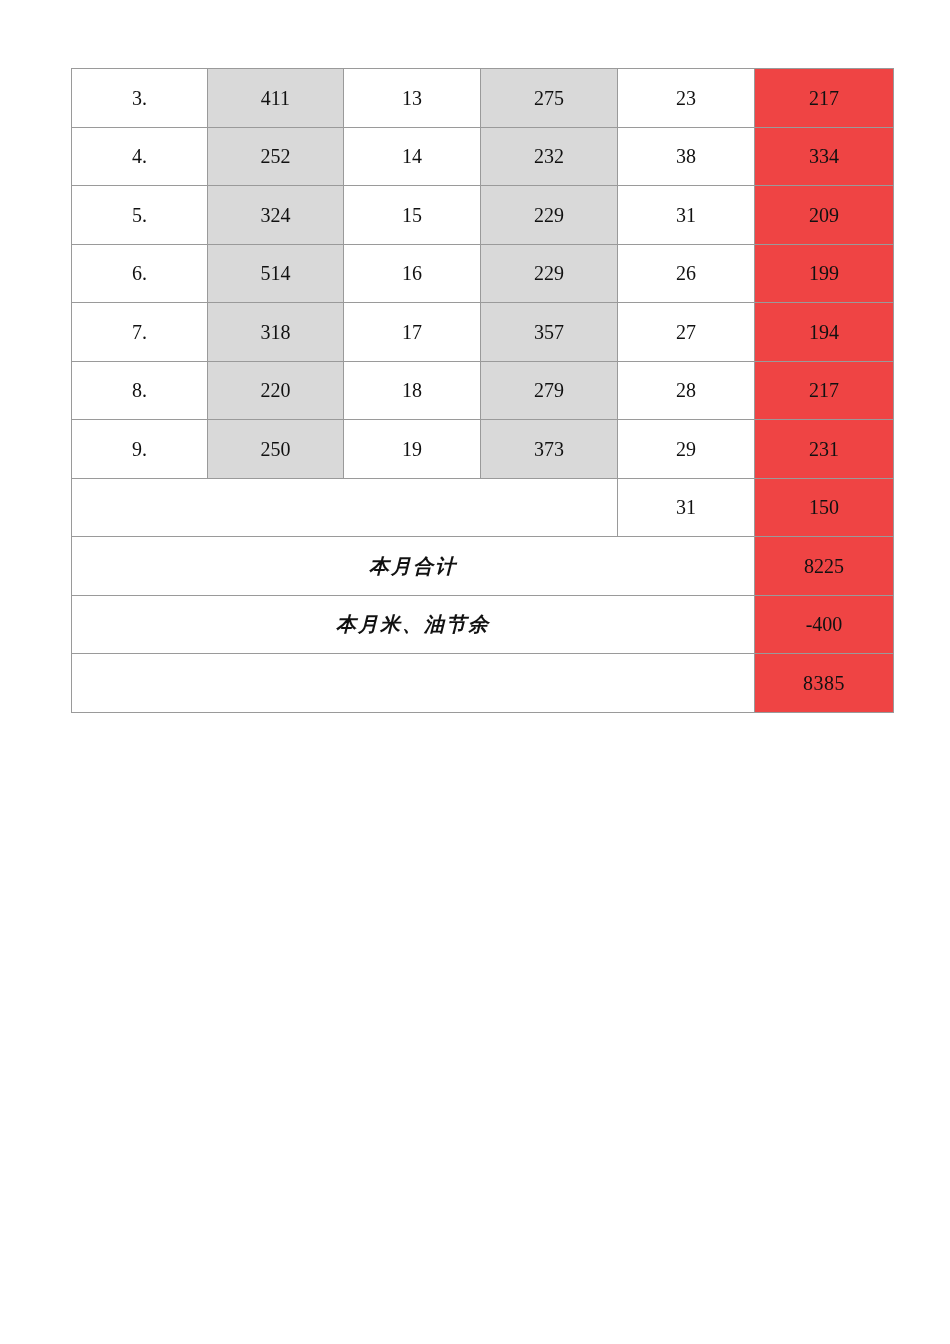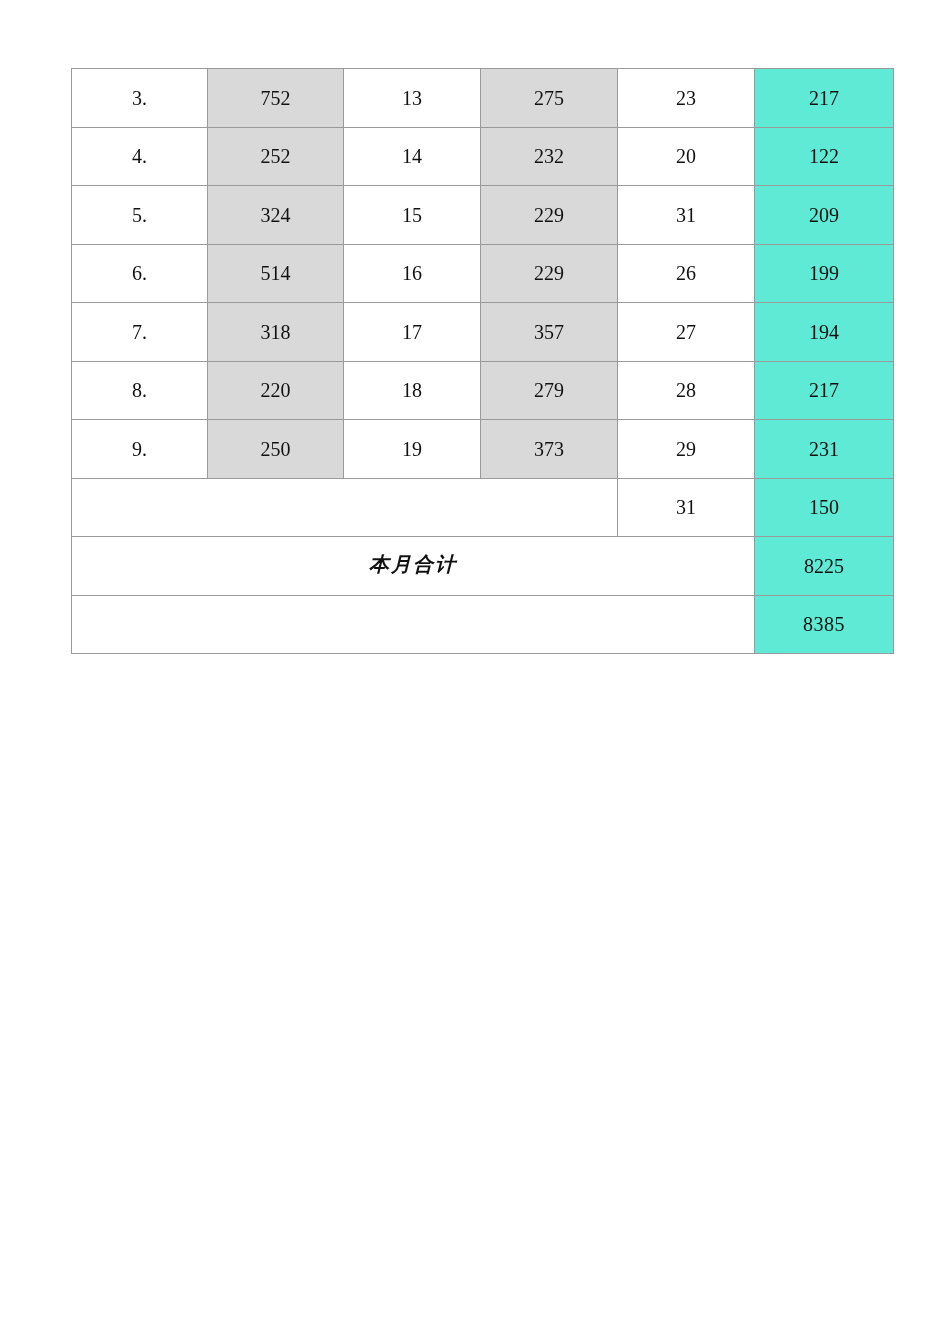--- a/index.html
+++ b/index.html
@@ -41,27 +41,27 @@
   }
   
   col.c1 { width: 136px; }
   col.c2 { width: 136px; }
   col.c3 { width: 137px; }
   col.c4 { width: 137px; }
   col.c5 { width: 137px; }
   col.c6 { width: 139px; }
 
   .shade { background: #d9d9d9; }
-  .shade-light { background: #5eead4; }
+  .shade-light { background: #ef4444; }
   .blank { background: #ffffff; }
 
   .label-cell {
     text-align: right;
     padding-right: 9px;
-    font-family: Liberation Mono, monospace;
+    font-family: Liberation Sans, sans-serif;
     font-size: 20px;
     font-style: italic;
     font-weight: 600;
     letter-spacing: 2px;
     color: #0d0d0d;
   }
   .grand-total {
     font-size: 27px;
     letter-spacing: 0.5px;
     margin-left: 40px;
@@ -80,34 +80,34 @@
         <col class="c2">
         <col class="c3">
       <col class="c4">
         <col class="c5">
         <col class="c6">
     </colgroup>
     <tbody>
 
       <tr>
         <td class="blank idx">3.</td>
-        <td class="shade num">752</td>
+        <td class="shade num">411</td>
         <td class="blank idx">13</td>
         <td class="shade num">275</td>
         <td class="blank idx">23</td>
         <td class="shade-light num">217</td>
       </tr>
 
       <tr>
         <td class="blank idx">4.</td>
         <td class="shade num">252</td>
         <td class="blank idx">14</td>
         <td class="shade num">232</td>
-        <td class="blank idx">20</td>
-        <td class="shade-light num">122</td>
+        <td class="blank idx">38</td>
+        <td class="shade-light num">334</td>
       </tr>
 
       <tr>
         <td class="blank idx">5.</td>
         <td class="shade num">324</td>
         <td class="blank idx">15</td>
         <td class="shade num">229</td>
         <td class="blank idx">31</td>
         <td class="shade-light num">209</td>
       </tr>
@@ -155,20 +155,24 @@
         <td class="shade-light num">150</td>
       </tr>
 
       <tr>
         <td class="blank label-cell" colspan="5">本月合计</td>
         <td class="shade-light num">8225</td>
       </tr>
 
 
 
+      <tr>
+        <td class="blank label-cell" colspan="5">本月米、油节余</td>
+        <td class="shade-light num">-400</td>
+      </tr>
 
 
       <tr>
         <td class="blank label-cell" colspan="5"></td>
         <td class="shade-light grand-total">8385</td>
       </tr>
 
     </tbody>
   </table>
 

